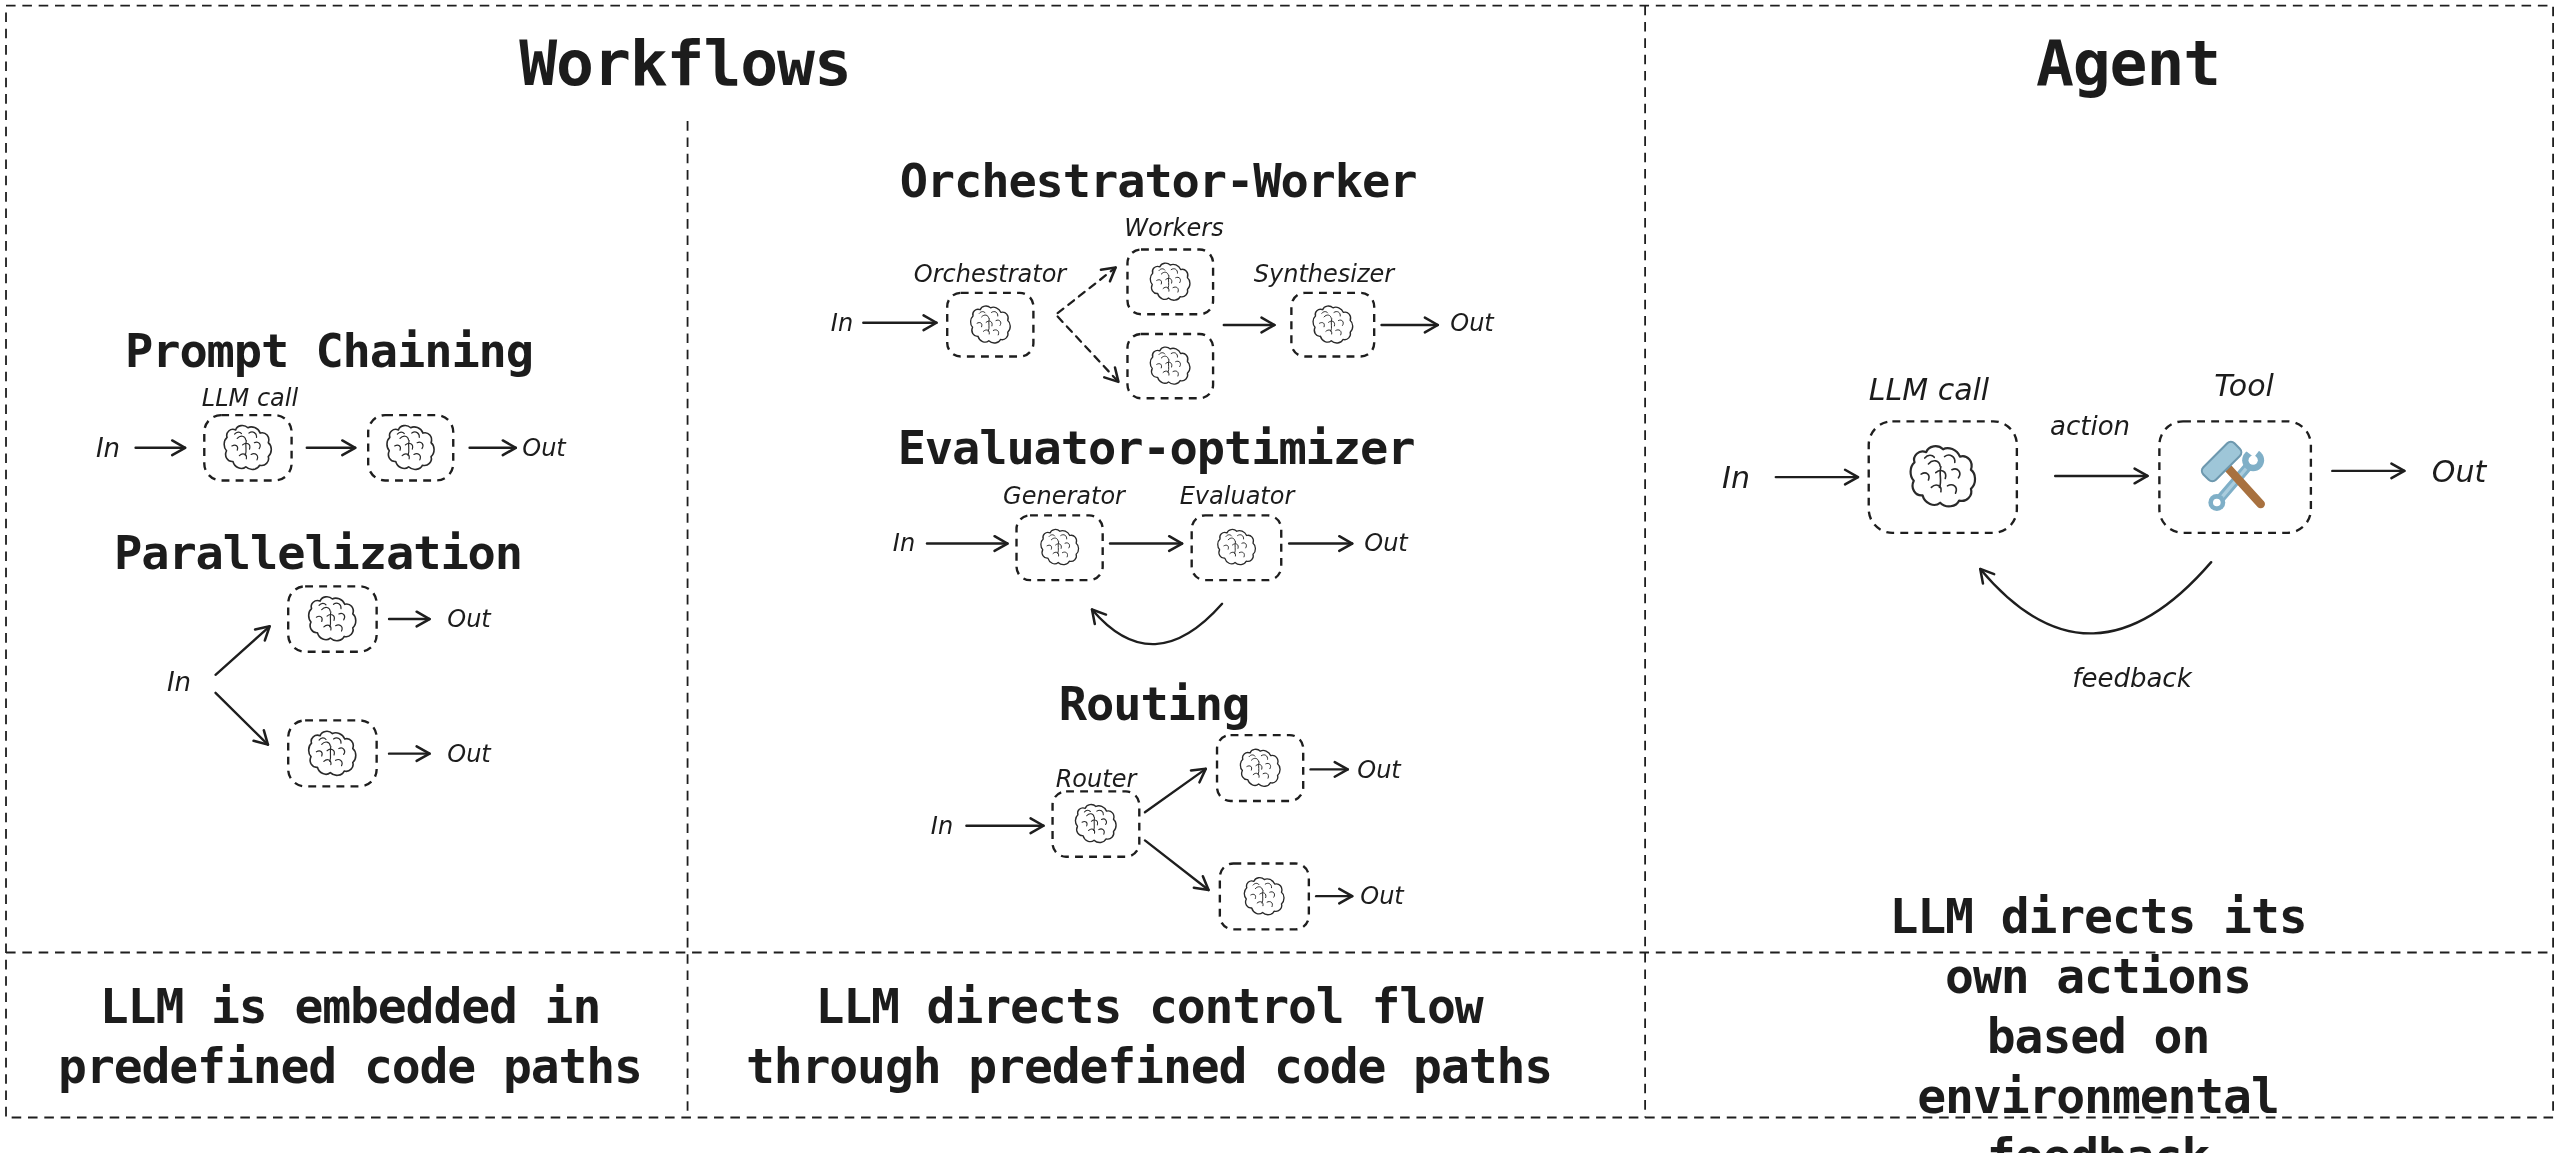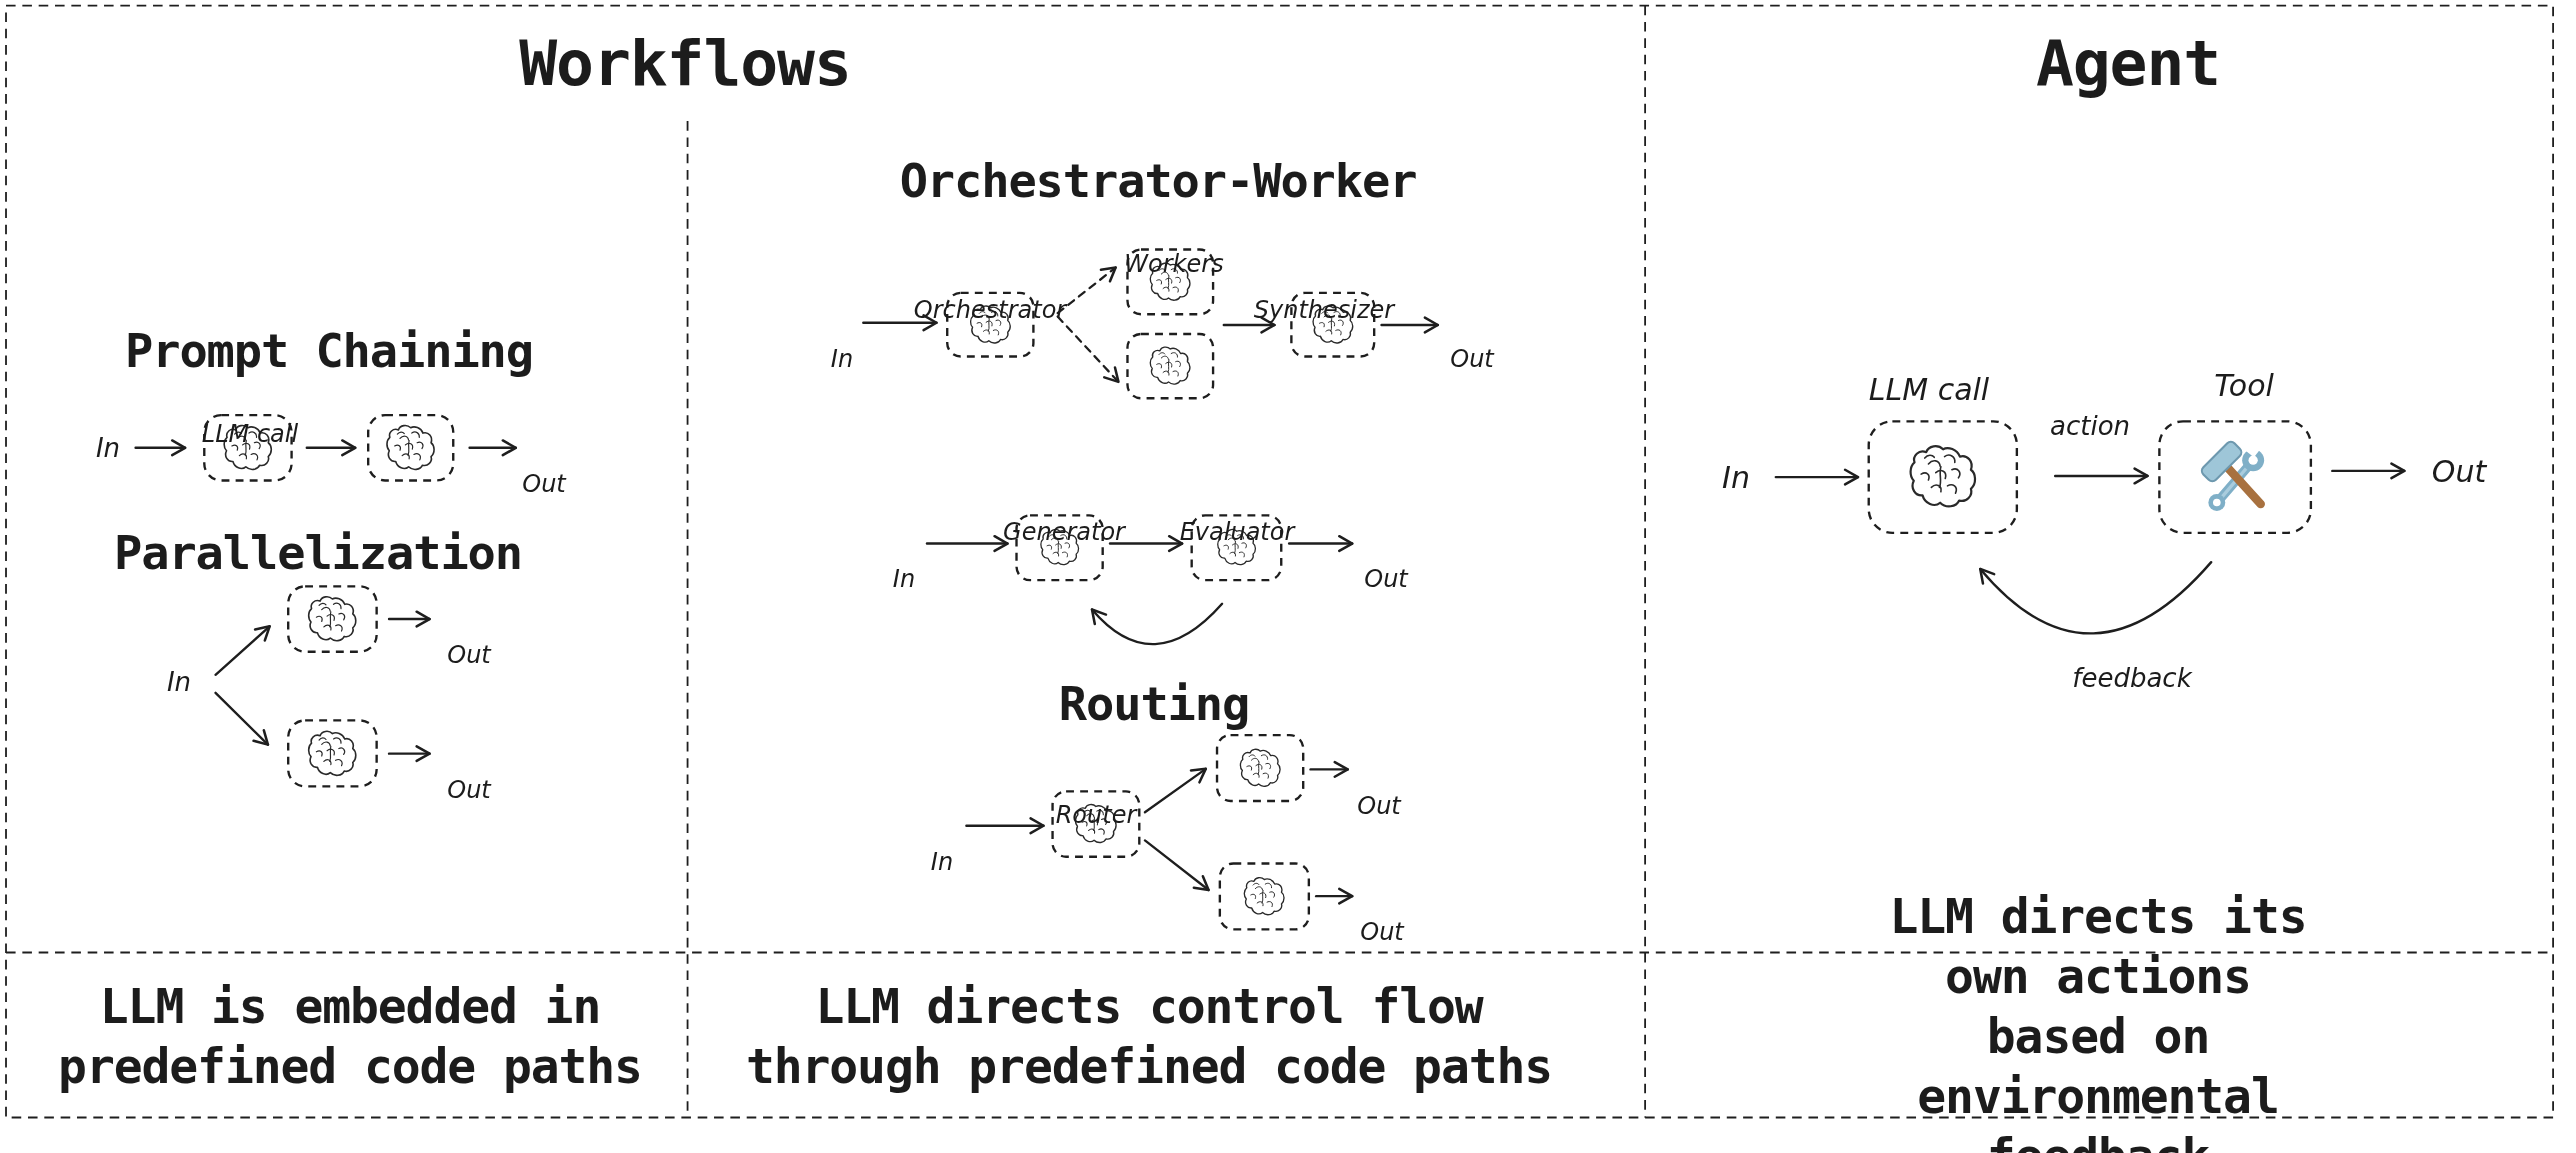--- a/index.html
+++ b/index.html
@@ -3,21 +3,21 @@
 <meta charset="utf-8">
 <style>
   html,body{margin:0;padding:0;background:#ffffff;}
   .page{position:relative;width:2576px;height:1153px;background:#ffffff;overflow:hidden;
         font-family:"DejaVu Sans Mono", monospace;color:#1c1c1c;}
   .art{position:absolute;left:0;top:0;width:2576px;height:1153px;}
   .lbl{position:absolute;transform:translate(-50%,-50%);white-space:nowrap;color:#1c1c1c;}
   .panel-title{font:700 63px "DejaVu Sans Mono", monospace;letter-spacing:-1.1px;}
   .section-title{font:700 47px "DejaVu Sans Mono", monospace;letter-spacing:-1.1px;}
   .hand{font-family:cursive,"DejaVu Sans",sans-serif;font-style:italic;font-weight:500;}
-  .h42{font-size:24px;margin-top:36px;} .h46{font-size:26px;} .h54{font-size:30px;}
+  .h42{font-size:24px;} .h46{font-size:26px;} .h54{font-size:30px;}
   .caption{font:700 48px "DejaVu Sans Mono", monospace;white-space:pre-line;text-align:center;
            line-height:60px;letter-spacing:-1.1px;}
 </style>
 </head>
 <body>
 
 <div class="page">
 
   <svg class="art" viewBox="0 0 4572 2047">
     <defs>
@@ -131,20 +131,21 @@
       <use href="#tools" x="3893" y="772" width="150" height="150"></use>
     </g>
   </svg>
 
   <div class="lbl panel-title" style="left:685px;top:63px;">Workflows</div>
   <div class="lbl panel-title" style="left:2128px;top:63px;">Agent</div>
 
   <div class="lbl section-title" style="left:329px;top:350px;">Prompt Chaining</div>
   <div class="lbl section-title" style="left:318px;top:552px;">Parallelization</div>
   <div class="lbl section-title" style="left:1158px;top:180px;">Orchestrator-Worker</div>
+  <div class="lbl section-title" style="left:1156px;top:447px;">Evaluator-optimizer</div>
   <div class="lbl section-title" style="left:1154px;top:703px;">Routing</div>
 
   <div class="lbl hand h46" style="left:108px;top:448px;">In</div>
   <div class="lbl hand h42" style="left:250px;top:398px;">LLM call</div>
   <div class="lbl hand h42" style="left:544px;top:448px;">Out</div>
 
   <div class="lbl hand h46" style="left:179px;top:682px;">In</div>
   <div class="lbl hand h42" style="left:469px;top:619px;">Out</div>
   <div class="lbl hand h42" style="left:469px;top:754px;">Out</div>
 

